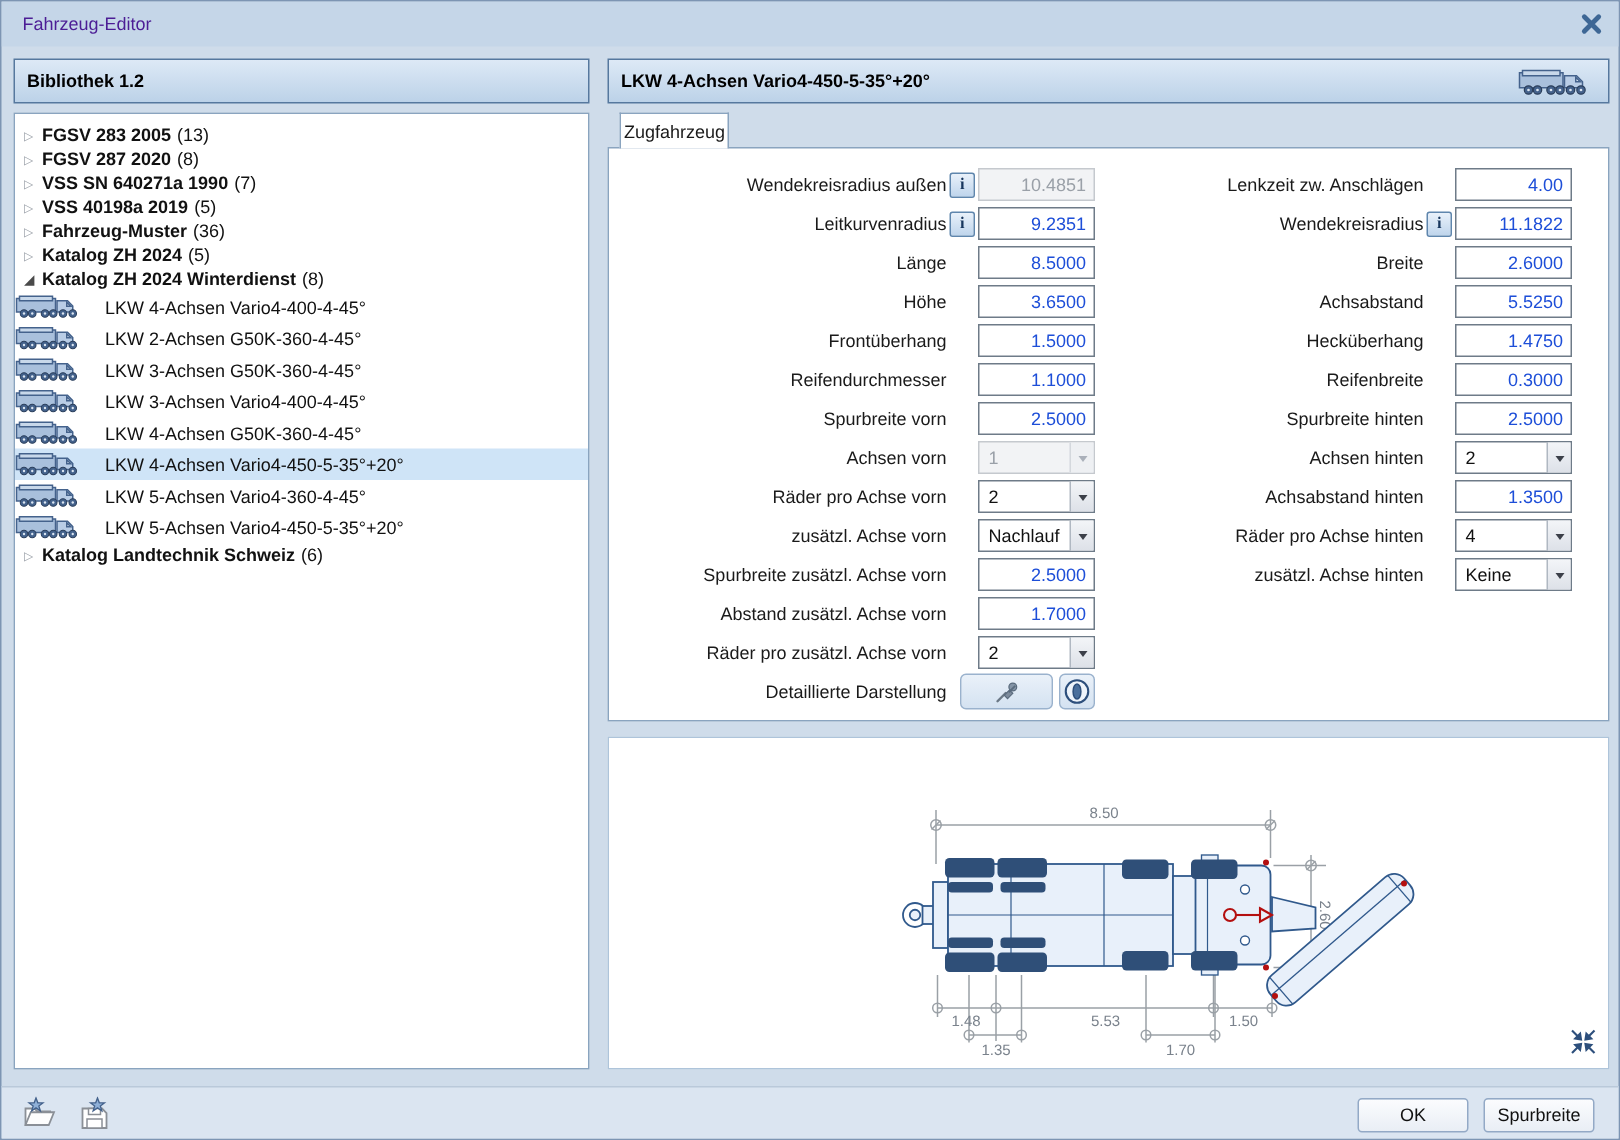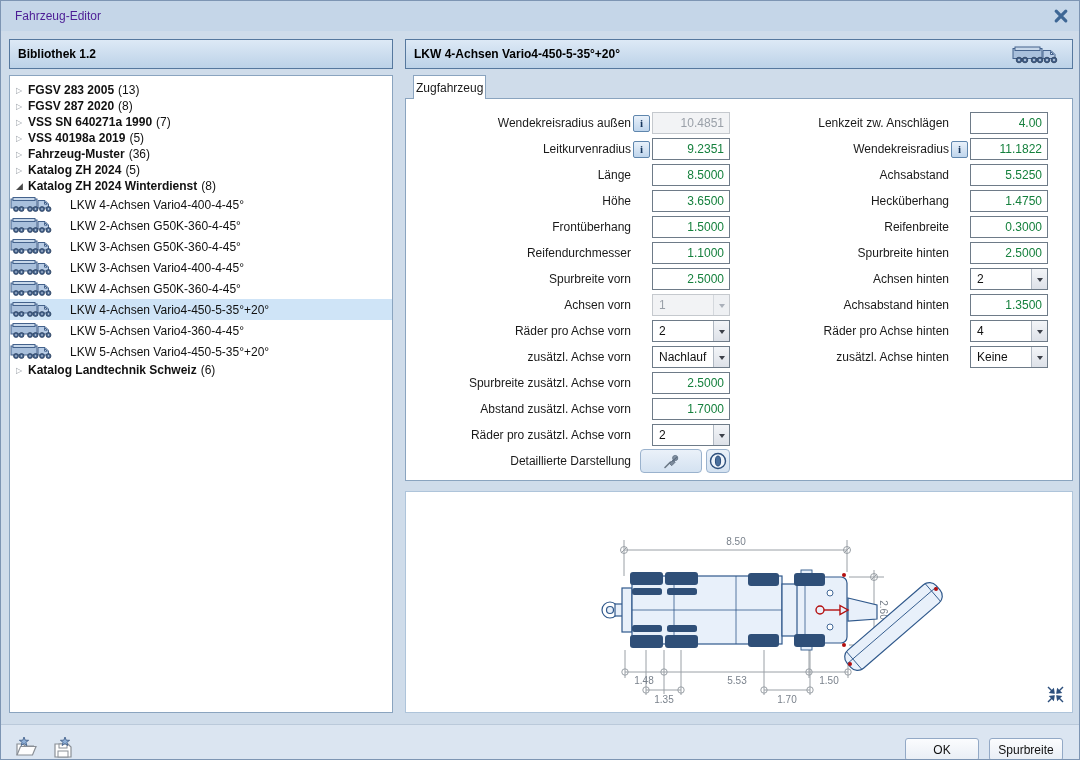--- a/index.html
+++ b/index.html
@@ -58,21 +58,21 @@
   .frow .islot { width:21px; display:flex; justify-content:flex-start; padding-left:2px; }
   .frow .islot.narrow { width:9px; }
   .info-ic {
     width:17px; height:17px; border:1px solid #5f86ad; border-radius:2px;
     background:linear-gradient(#e9f1fa,#bfd5ec);
     color:#17365d; font-weight:bold; font-size:11px; font-family:"Liberation Serif",serif;
     display:flex; align-items:center; justify-content:center; cursor:pointer;
   }
   .finput {
     width:78px; height:22px; border:1px solid #6e7b88; background:#fff;
-    text-align:right; padding-right:5px; font-size:12px; color:#15803d;
+    text-align:right; padding-right:5px; font-size:12px; color:#1d4ed8;
     font-family:"Liberation Sans",sans-serif; outline:none;
   }
   .finput:disabled { background:#f2f3f5; color:#9aa0a8; border-color:#c5c9ce; }
   .fdrop {
     width:78px; height:22px; border:1px solid #6e7b88; background:#fff;
     display:flex; align-items:center; cursor:pointer;
   }
   .fdrop .dval { flex:1; padding-left:6px; color:#111; }
   .fdrop .dbtn {
     width:16px; height:100%; background:linear-gradient(#f3f5f8,#dde1e8);
@@ -95,21 +95,21 @@
     background:linear-gradient(#eaf1f9,#d4e2f1); margin-left:4px;
     display:flex; align-items:center; justify-content:center; cursor:pointer;
   }
   .diagram-panel { left:404px; top:490px; width:668px; height:222px; border-color:#aec4da; }
   .fit-btn { position:absolute; right:8px; bottom:6px; cursor:pointer; }
 
   
   .footer {
     position:absolute; left:0; top:723px; width:1080px; height:37px;
     background:#dbe5f1; border-top:1px solid #bac9da;
-    display:flex; align-items:flex-end;
+    display:flex; align-items:center;
   }
   .footer .ficons { display:flex; gap:12px; margin-left:14px; }
   .footer .fbtns { position:absolute; right:18px; display:flex; gap:10px; }
   .wbtn {
     width:74px; height:23px; border:1px solid #93a9c6; border-radius:3px;
     background:linear-gradient(#fbfcfe,#e9eef5); font-size:12px; color:#111;
     font-family:"Liberation Sans",sans-serif; cursor:pointer;
   }
 </style>
 </head>
@@ -531,20 +531,25 @@
         <input class="finput" type="text" value="4.00" style="">
       </div>
       <div class="frow">
         <span class="flabel">Wendekreisradius</span>
         <span class="islot">
           <span class="info-ic">i</span>
         </span>
         <input class="finput" type="text" value="11.1822" style="">
       </div>
       <div class="frow">
+        <span class="flabel">Breite</span>
+        <span class="islot"></span>
+        <input class="finput" type="text" value="2.6000" style="">
+      </div>
+      <div class="frow">
         <span class="flabel">Achsabstand</span>
         <span class="islot"></span>
         <input class="finput" type="text" value="5.5250" style="">
       </div>
       <div class="frow">
         <span class="flabel">Hecküberhang</span>
         <span class="islot"></span>
         <input class="finput" type="text" value="1.4750" style="">
       </div>
       <div class="frow">

